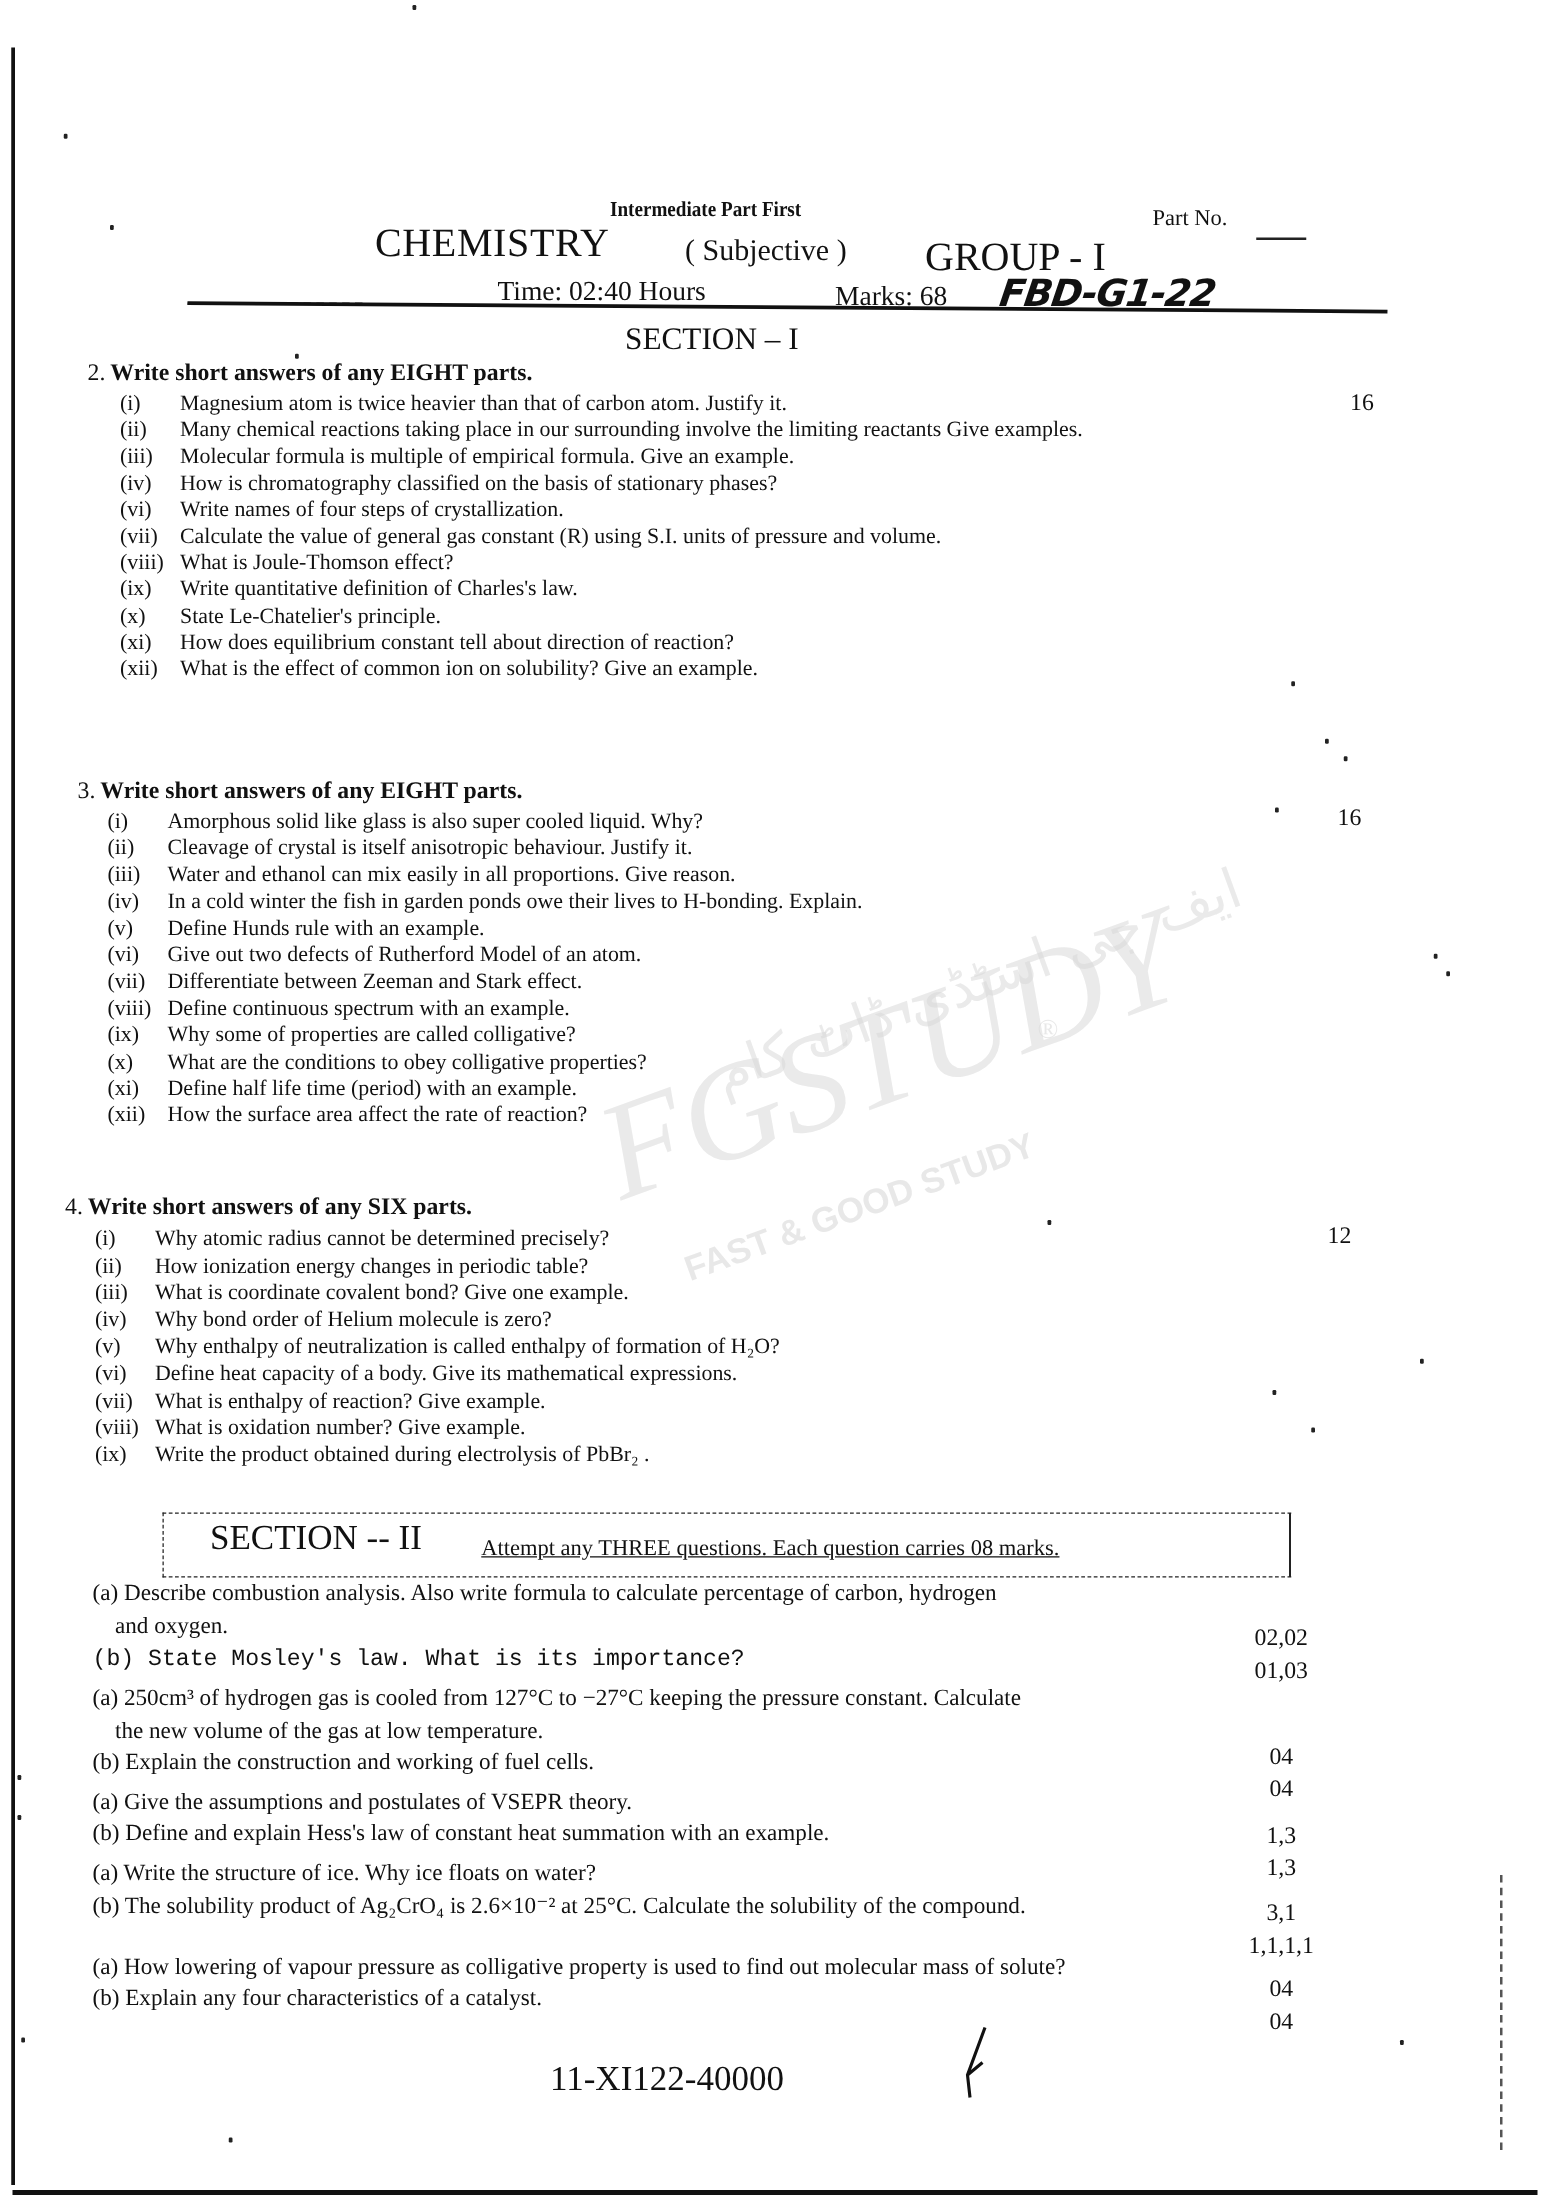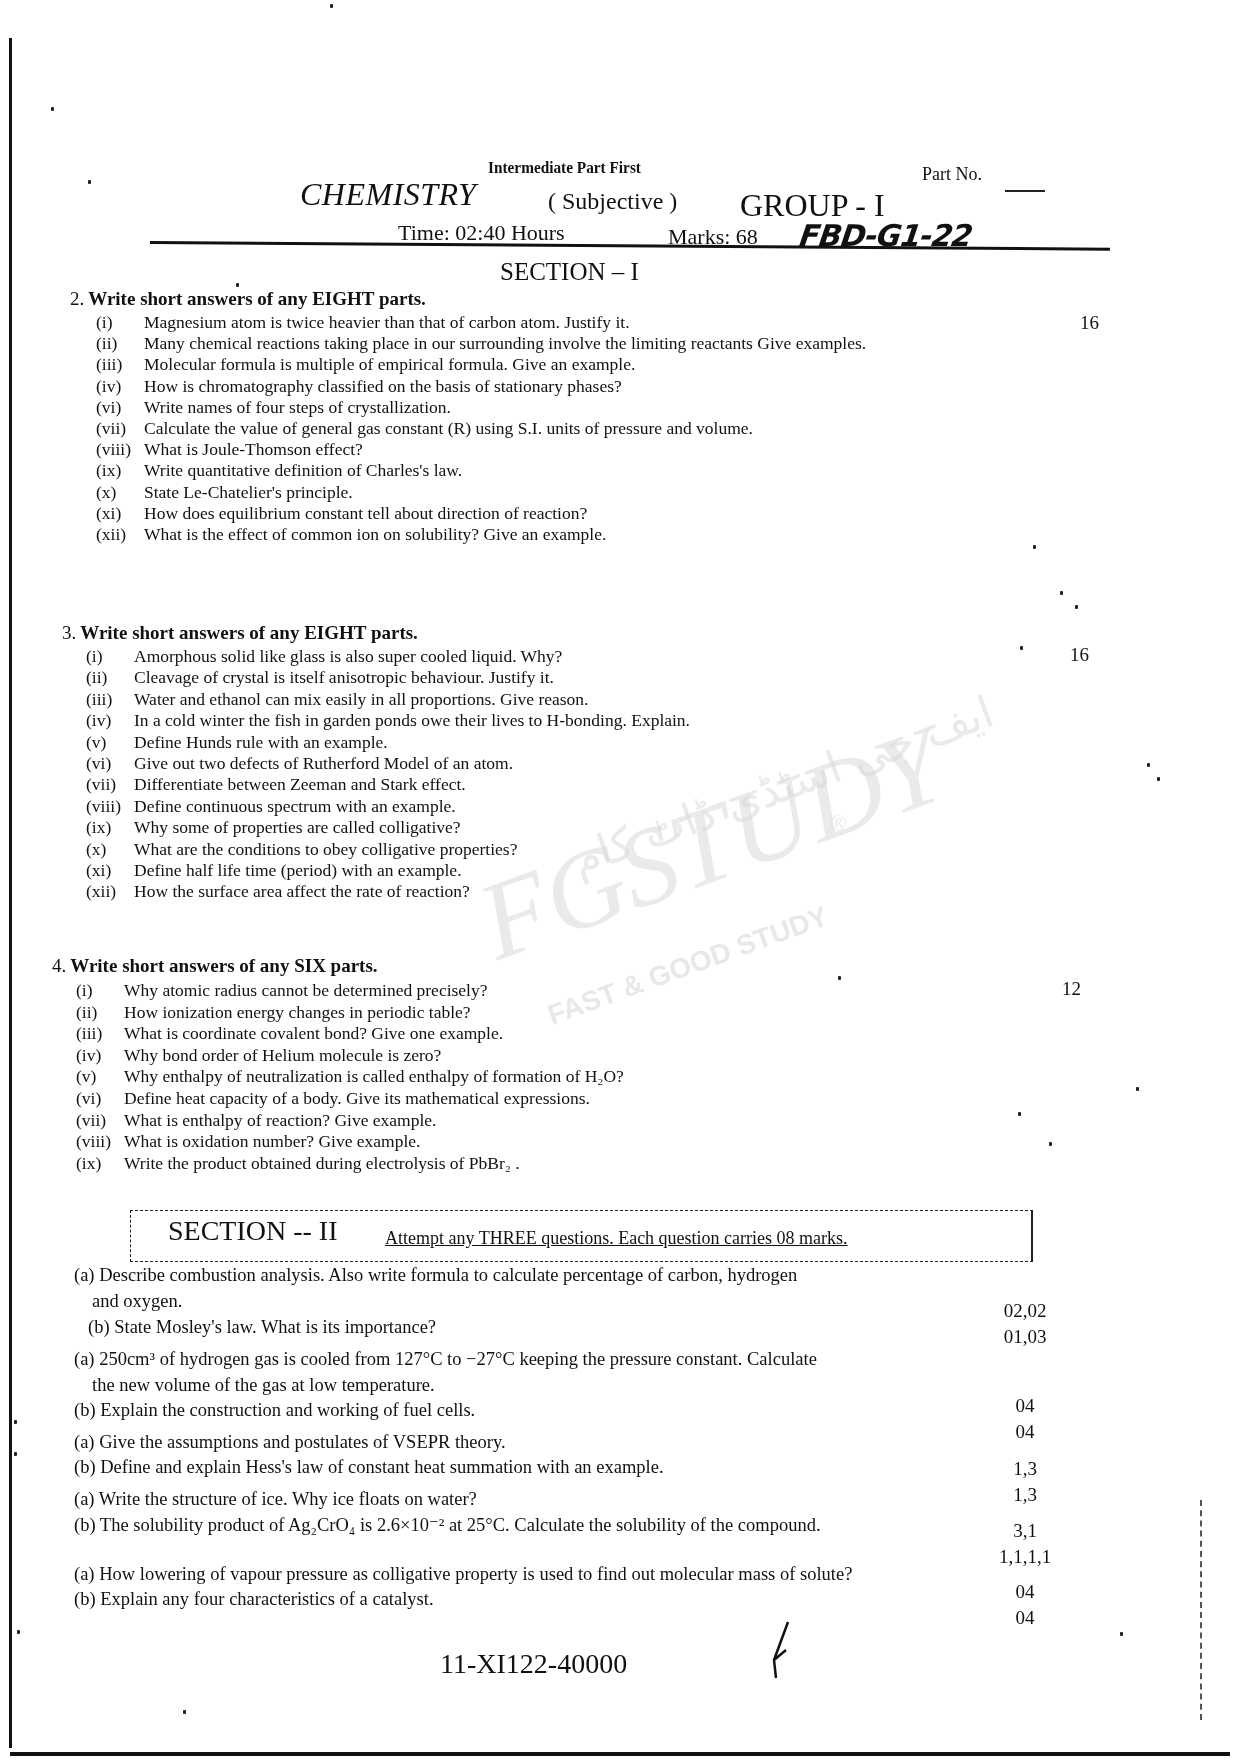--- a/index.html
+++ b/index.html
@@ -49,21 +49,21 @@
 <div class="left-border"></div>
 <div class="bottom-border"></div>
 <div class="right-dash"></div>
 
 <div class="wm wm-big">FGSTUDY</div>
 <div class="wm wm-urdu">ایف جی اسٹڈی ڈاٹ کام</div>
 <div class="wm wm-small">FAST &amp; GOOD STUDY</div>
 <div class="wm wm-reg">®</div>
 
 <div class="abs hdr-sub" style="left:488px; top:158px;">Intermediate Part First</div>
-<div class="abs title" style="left:300px; top:176px;font-style:italic;">CHEMISTRY</div>
+<div class="abs title" style="left:300px; top:176px;">CHEMISTRY</div>
 <div class="abs subj" style="left:548px; top:188px;">( Subjective )</div>
 <div class="abs group" style="left:740px; top:187px;">GROUP - I</div>
 <div class="abs roll" style="left:922px; top:164px;">Part No.</div>
 <div class="abs" style="left:1005px; top:190px; width:40px; border-bottom:2px solid #222;"></div>
 <div class="abs time" style="left:398px; top:220px;">Time: 02:40 Hours</div>
 <div class="abs time" style="left:668px; top:224px;">Marks: 68</div>
 <div class="abs code-hand" style="left:800px; top:218px;">FBD-G1-22</div>
 <div class="abs" style="left:150px; top:242px; width:140px; border-bottom:2px dashed #444;"></div>
 <div class="rule-top"></div>
 
@@ -125,21 +125,21 @@
   <div class="part"><span class="rn">(ix)</span><span>Write the product obtained during electrolysis of PbBr₂ .</span></div>
 </div>
 
 <div class="sec2-box"></div>
 <div class="abs sec2-title" style="left:168px; top:1215px;">SECTION -- II</div>
 <div class="abs sec2-instr" style="left:385px; top:1228px;">Attempt any THREE questions.  Each question carries 08 marks.</div>
 
 <div id="sec2-lines">
     <div class="abs sp" style="left: 74px; top: 1265px;">(a) Describe combustion analysis.  Also write formula to calculate percentage of carbon, hydrogen</div>
     <div class="abs sp" style="left: 92px; top: 1291px;">and oxygen.</div>
-    <div class="abs sp" style="left: 88px; top: 1317px;">(b) State Mosley's law.  What is its importance?</div>
+    <div class="abs sp" style="left: 74px; top: 1317px; font-family: Liberation Mono, monospace;">(b) State Mosley's law.  What is its importance?</div>
     <div class="abs sp" style="left: 74px; top: 1349px;">(a) 250cm³ of hydrogen gas is cooled from 127°C to −27°C keeping the pressure constant.  Calculate</div>
     <div class="abs sp" style="left: 92px; top: 1375px;">the new volume of the gas at low temperature.</div>
     <div class="abs sp" style="left: 74px; top: 1400px;">(b) Explain the construction and working of fuel cells.</div>
     <div class="abs sp" style="left: 74px; top: 1432px;">(a) Give the assumptions and postulates of VSEPR theory.</div>
     <div class="abs sp" style="left: 74px; top: 1457px;">(b) Define and explain Hess's law of constant heat summation with an example.</div>
     <div class="abs sp" style="left: 74px; top: 1489px;">(a) Write the structure of ice.  Why ice floats on water?</div>
     <div class="abs sp" style="left: 74px; top: 1514px;">(b) The solubility product of Ag₂CrO₄ is 2.6×10⁻² at 25°C.  Calculate the solubility of the compound.</div>
     <div class="abs sp" style="left: 74px; top: 1564px;">(a) How lowering of vapour pressure as colligative property is used to find out molecular mass of solute?</div>
     <div class="abs sp" style="left: 74px; top: 1589px;">(b) Explain any four characteristics of a catalyst.</div>
   </div>

